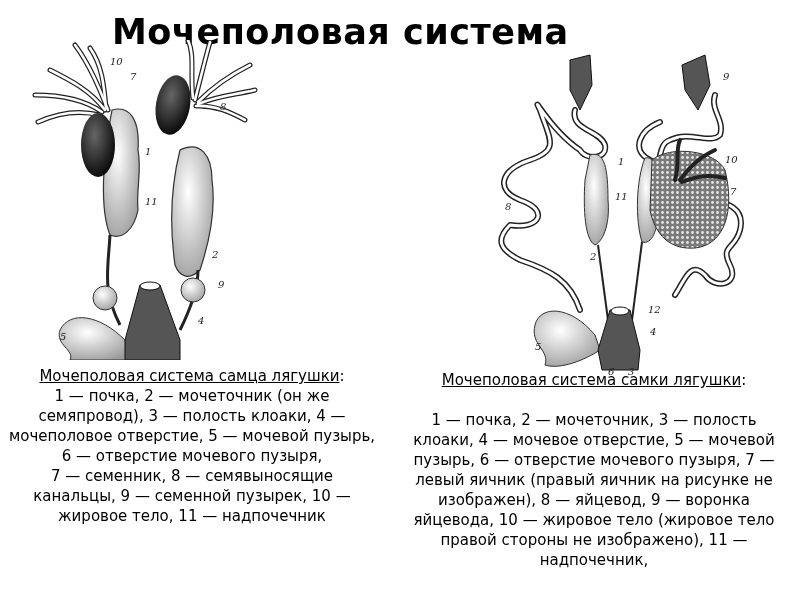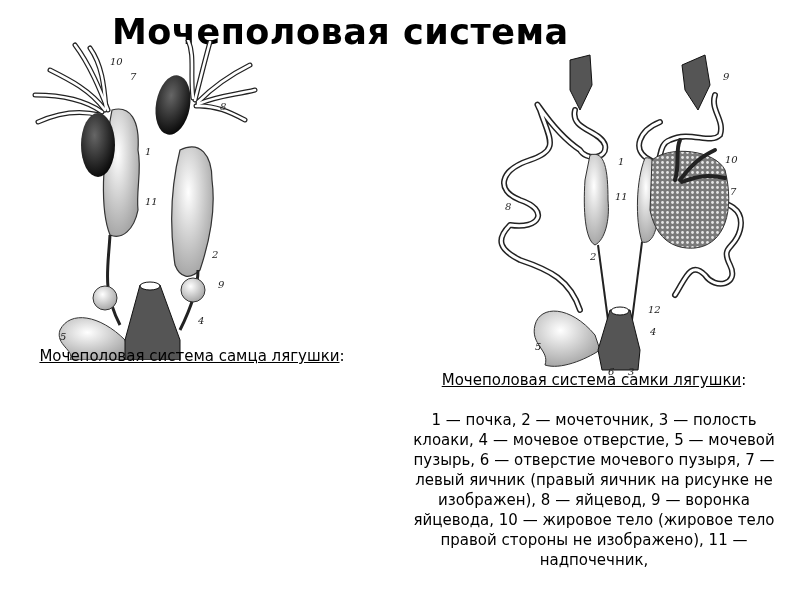--- a/index.html
+++ b/index.html
@@ -4,21 +4,21 @@
 <style>
   html, body { margin:0; padding:0; }
   body { width:800px; height:600px; background:#ffffff; position:relative; overflow:hidden;
          font-family:"DejaVu Sans","Liberation Sans",sans-serif; color:#000; }
   .title { position:absolute; left:112px; top:12px; font-size:35px; font-weight:bold;
            letter-spacing:0.5px; white-space:nowrap; }
   .fig { position:absolute; }
   .fig-male { left:30px; top:40px; width:250px; height:320px; }
   .fig-female { left:490px; top:50px; width:280px; height:330px; }
   .caption { position:absolute; text-align:center; font-size:15px; line-height:20px; }
-  .cap-male { left:8px; top:346px; width:368px;text-align:center; }
+  .cap-male { left:8px; top:366px; width:368px;text-align:center; }
   .cap-female { left:404px; top:370px; width:380px; }
   .cap-title { text-decoration:underline; }
   .cap-body { display:block; }
   .blank { display:block; height:20px; }
   svg text { font-family:"DejaVu Serif","Liberation Serif",serif; font-style:italic; font-size:10px; fill:#222; }
 </style>
 </head>
 <body>
 
 <div class="title">Мочеполовая система</div>
@@ -153,19 +153,21 @@
   <text x="100" y="210">2</text>
     <text x="158" y="263">12</text>
     <text x="160" y="285">4</text>
   <text x="45" y="300">5</text>
     <text x="118" y="325">6</text>
     <text x="138" y="325">3</text>
 </svg>
 
 <div class="caption cap-male">
   <span class="cap-title">Мочеполовая система самца лягушки</span><span>:</span>
+  <span class="cap-body">1 — почка, 2 — мочеточник (он же семяпровод),  3 — полость клоаки,  4 — мочеполовое отверстие, 5 — мочевой пузырь,  6 — отверстие мочевого пузыря,</span>
+  <span class="cap-body">7 — семенник, 8 — семявыносящие канальцы,  9 — семенной пузырек,  10 — жировое тело, 11 — надпочечник</span>
 </div>
 
 <div class="caption cap-female">
   <span class="cap-title">Мочеполовая система самки лягушки</span><span>:</span>
   <span class="blank"></span>
   <span class="cap-body">1 — почка, 2 — мочеточник, 3 — полость клоаки,  4 — мочевое отверстие, 5 — мочевой пузырь,  6 — отверстие мочевого пузыря, 7 — левый яичник  (правый яичник на рисунке не изображен),  8 — яйцевод, 9 — воронка яйцевода, 10 — жировое тело  (жировое тело правой стороны не  изображено),  11 — надпочечник,</span>
 </div>
 
 </body></html>

